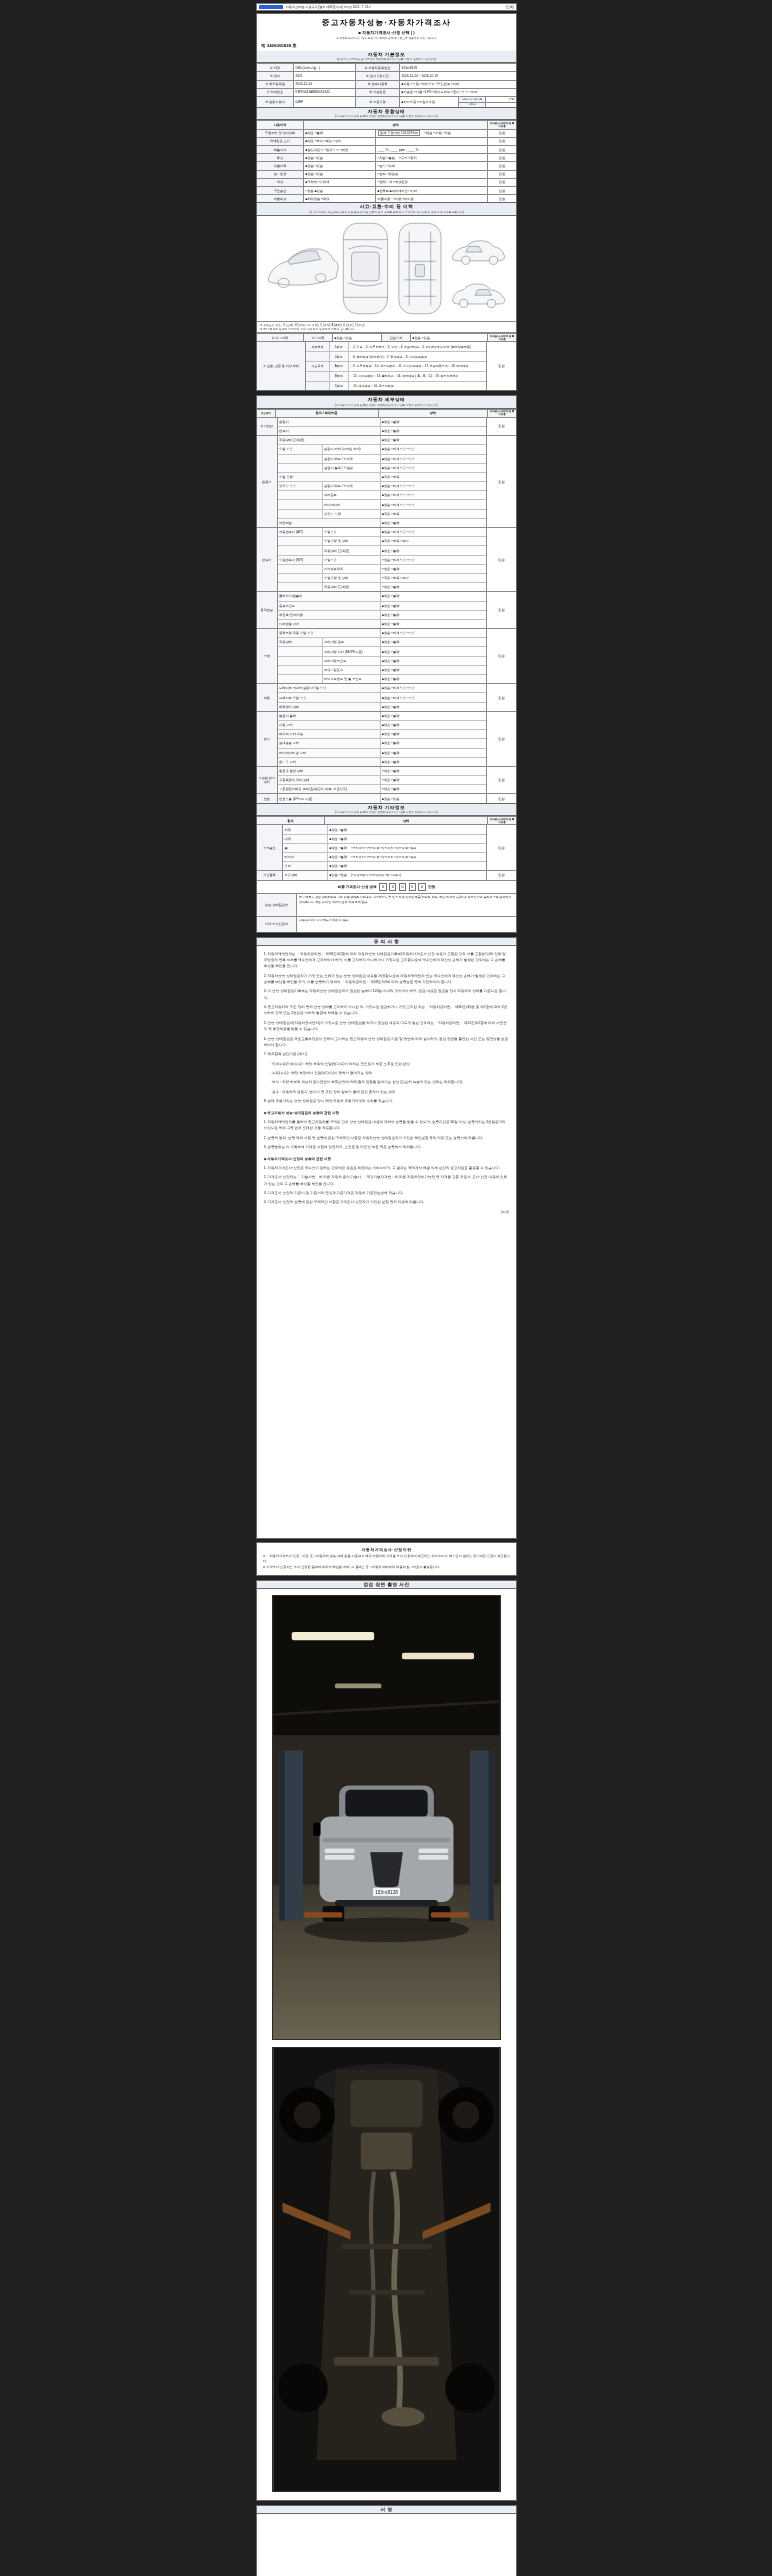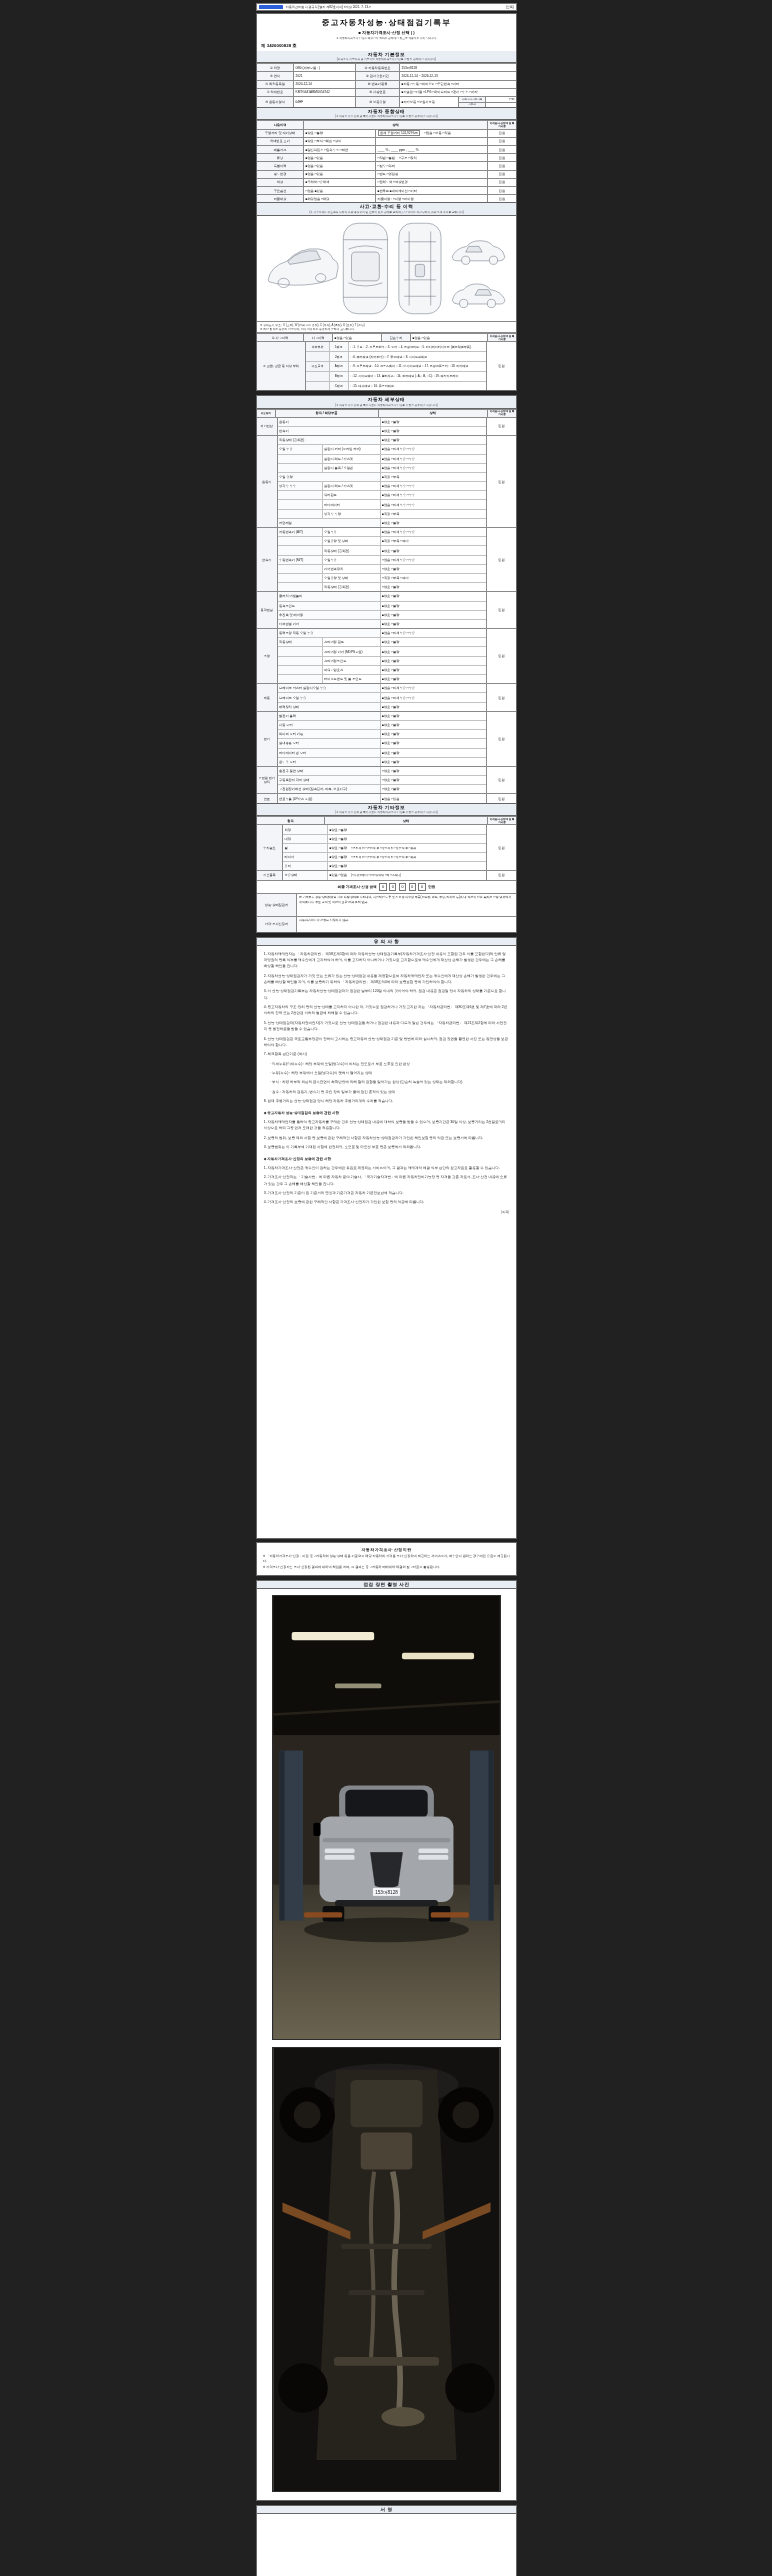--- a/index.html
+++ b/index.html
@@ -94,21 +94,21 @@
   <div class="refline">
     <span class="badge"></span>
     <span>자동차관리법 시행규칙 [별지 제82호서식] &lt;개정 2021. 7. 13.&gt;</span>
     <span class="sp"></span>
     <span>(앞쪽)</span>
   </div>
 
   <div class="sec">
 
     <div class="hd">
-      <div class="h-title">중고자동차성능·상태점검기록부</div>
+      <div class="h-title">중고자동차성능·자동차가격조사</div>
       <div class="h-sel ck">■ 자동차가격조사·산정 선택 (    )</div>
       <div class="h-note">※ 자동차가격조사·산정은 매수인이 원하는 경우에만 유료로 제공되는 서비스입니다.</div>
       <div class="h-docno">제 3426000828 호</div>
     </div>
 
     <div class="tb">
       <div class="t">자동차 기본정보</div>
       <div class="n">(가격조사 기준가격 및 기준서는 자동차가격조사·산정을 신청한 경우에만 적습니다)</div>
     </div>
     <div class="r">

